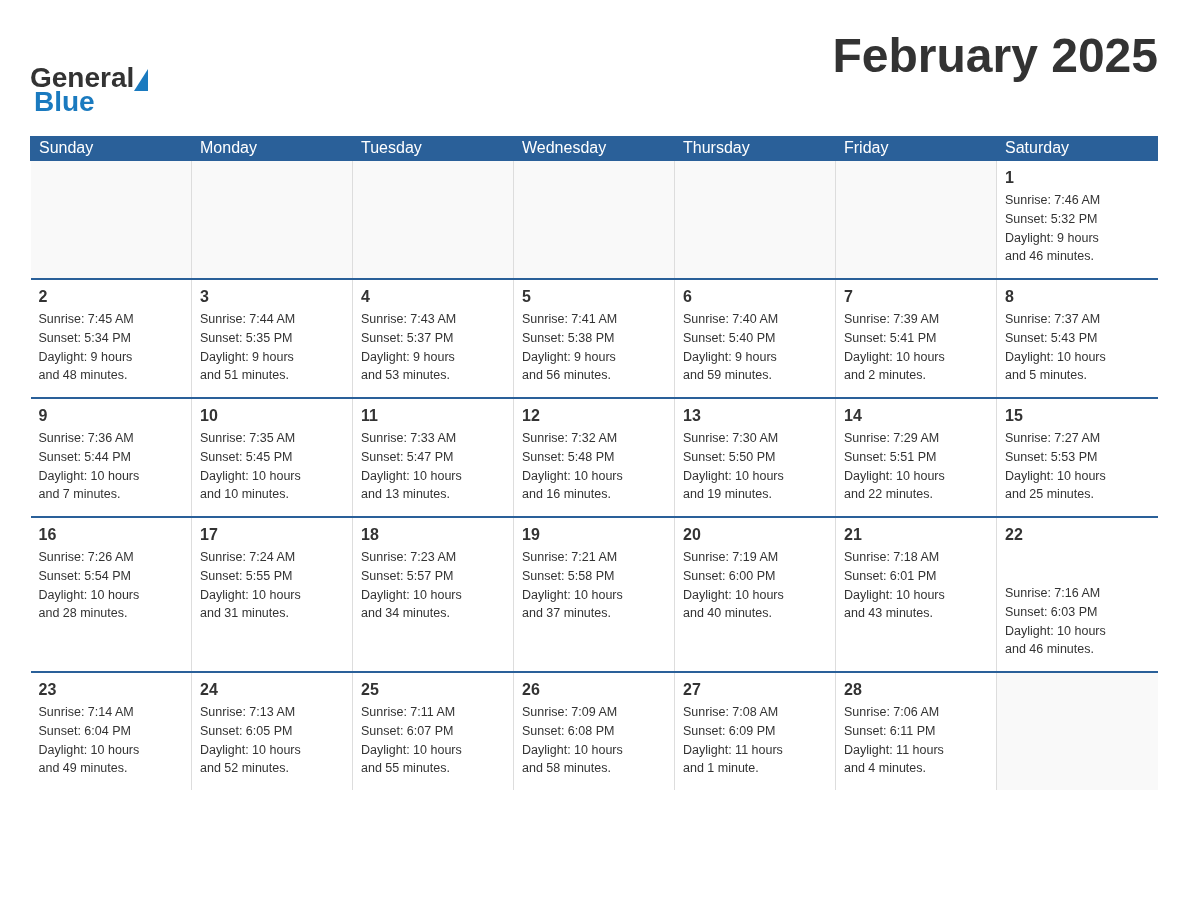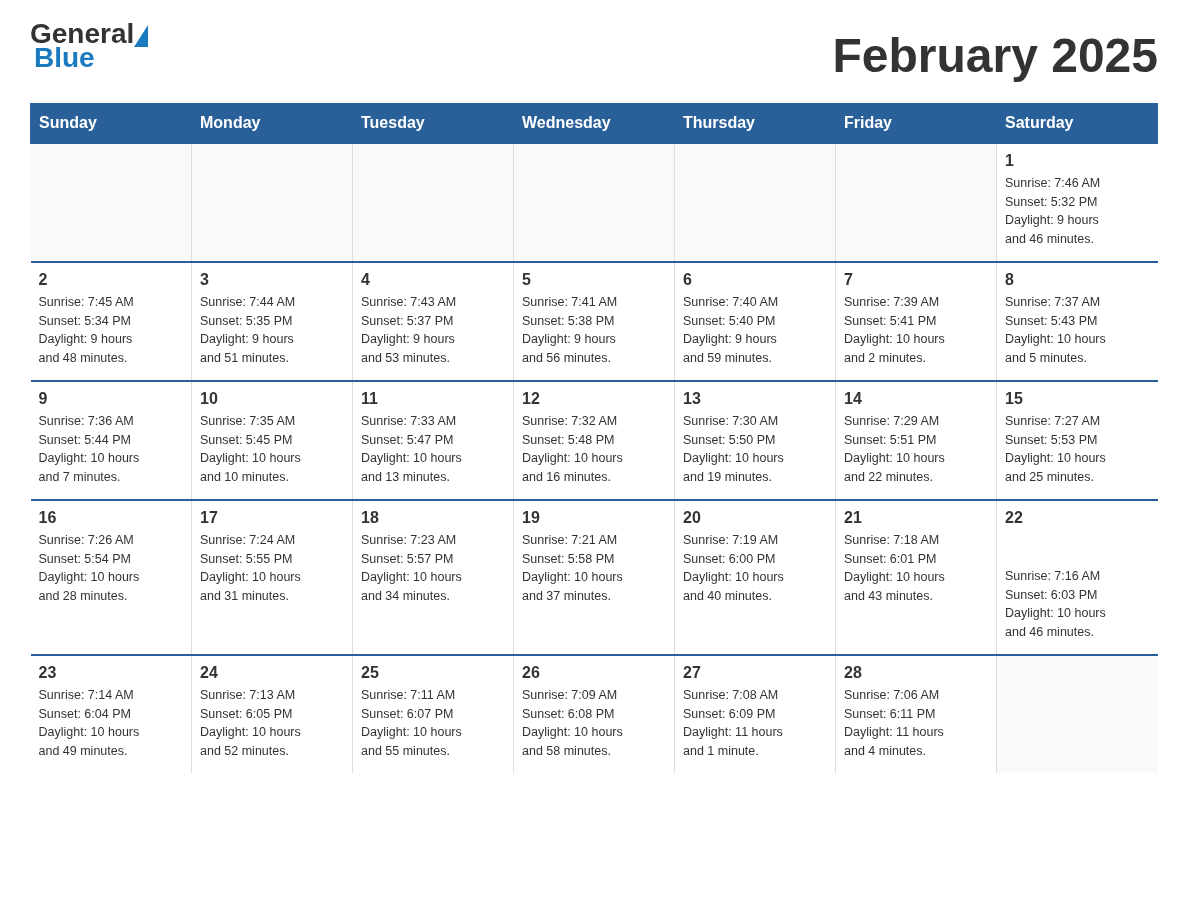--- a/index.html
+++ b/index.html
@@ -13,20 +13,21 @@
     .header {
       display: flex;
       justify-content: space-between;
       align-items: flex-start;
       margin-bottom: 20px;
     }
     .logo {
       display: flex;
       align-items: flex-end;
       gap: 4px;
+      margin-top: 44px;
     }
     .logo-text-general {
       font-size: 28px;
       font-weight: bold;
       color: #333;
     }
     .logo-text-blue {
       font-size: 28px;
       font-weight: bold;
       color: #1a7abf;
@@ -53,24 +54,24 @@
       color: #555;
       margin-top: 4px;
     }
     table {
       width: 100%;
       border-collapse: collapse;
     }
     thead tr th {
       background-color: #2a6099;
       color: #fff;
-      padding: 10px 8px;
+      padding: 2px 8px;
       text-align: left;
       font-size: 16px;
-      font-weight: bold;
+      font-weight: normal;
       border: 1px solid #2a6099;
     }
     tbody tr {
       border-top: 2px solid #2a6099;
     }
     tbody tr td {
       vertical-align: top;
       padding: 8px 8px 12px 8px;
       border-right: 1px solid #ddd;
       font-size: 13px;

